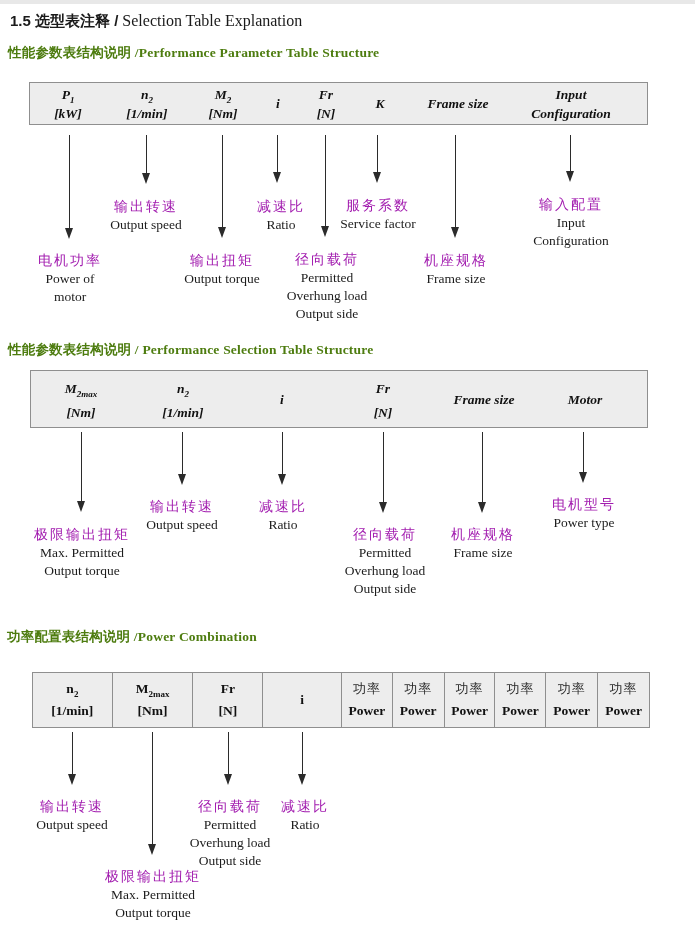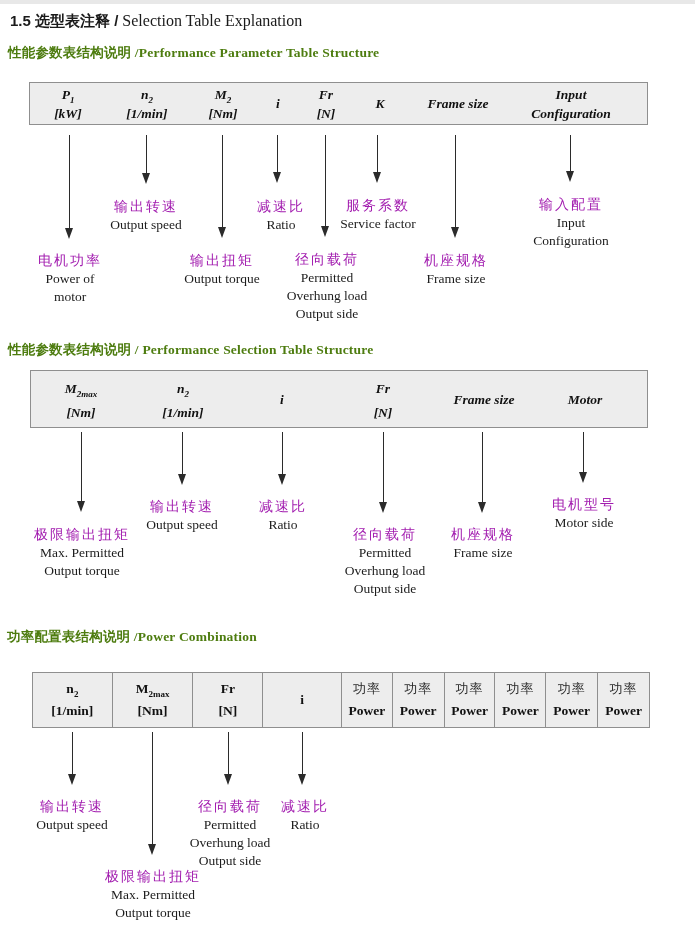--- a/index.html
+++ b/index.html
@@ -194,21 +194,21 @@
     <div class="en">Permitted</div>
     <div class="en">Overhung load</div>
     <div class="en">Output side</div>
   </div>
   <div class="co" style="left:483px;top:521px;">
     <div class="zh">机座规格</div>
     <div class="en">Frame size</div>
   </div>
   <div class="co" style="left:584px;top:491px;">
     <div class="zh">电机型号</div>
-    <div class="en">Motor side</div>
+    <div class="en">Power type</div>
   </div>
 
   <div class="sec-heading" style="top:624px;left:7px;">功率配置表结构说明 /Power Combination</div>
 
   <div class="t3" style="left:32px;top:668px;width:618px;height:56px;">
     <div class="t3c" style="width:80px;">
         <div><span>n</span><sub>2</sub></div>
         <div>[1/min]</div>
       </div>
     <div class="t3c" style="width:81px;">

